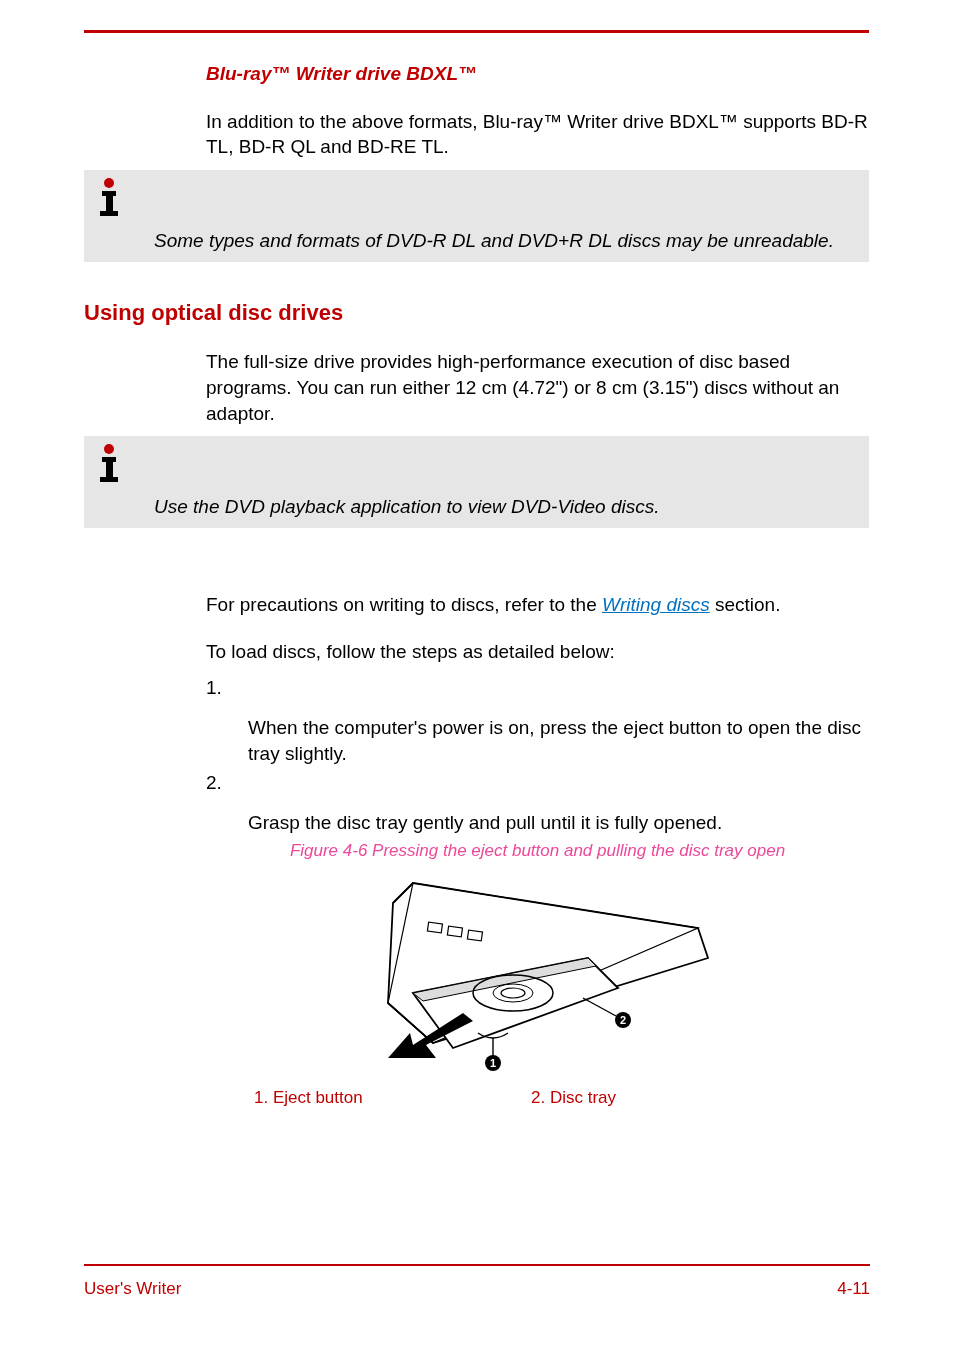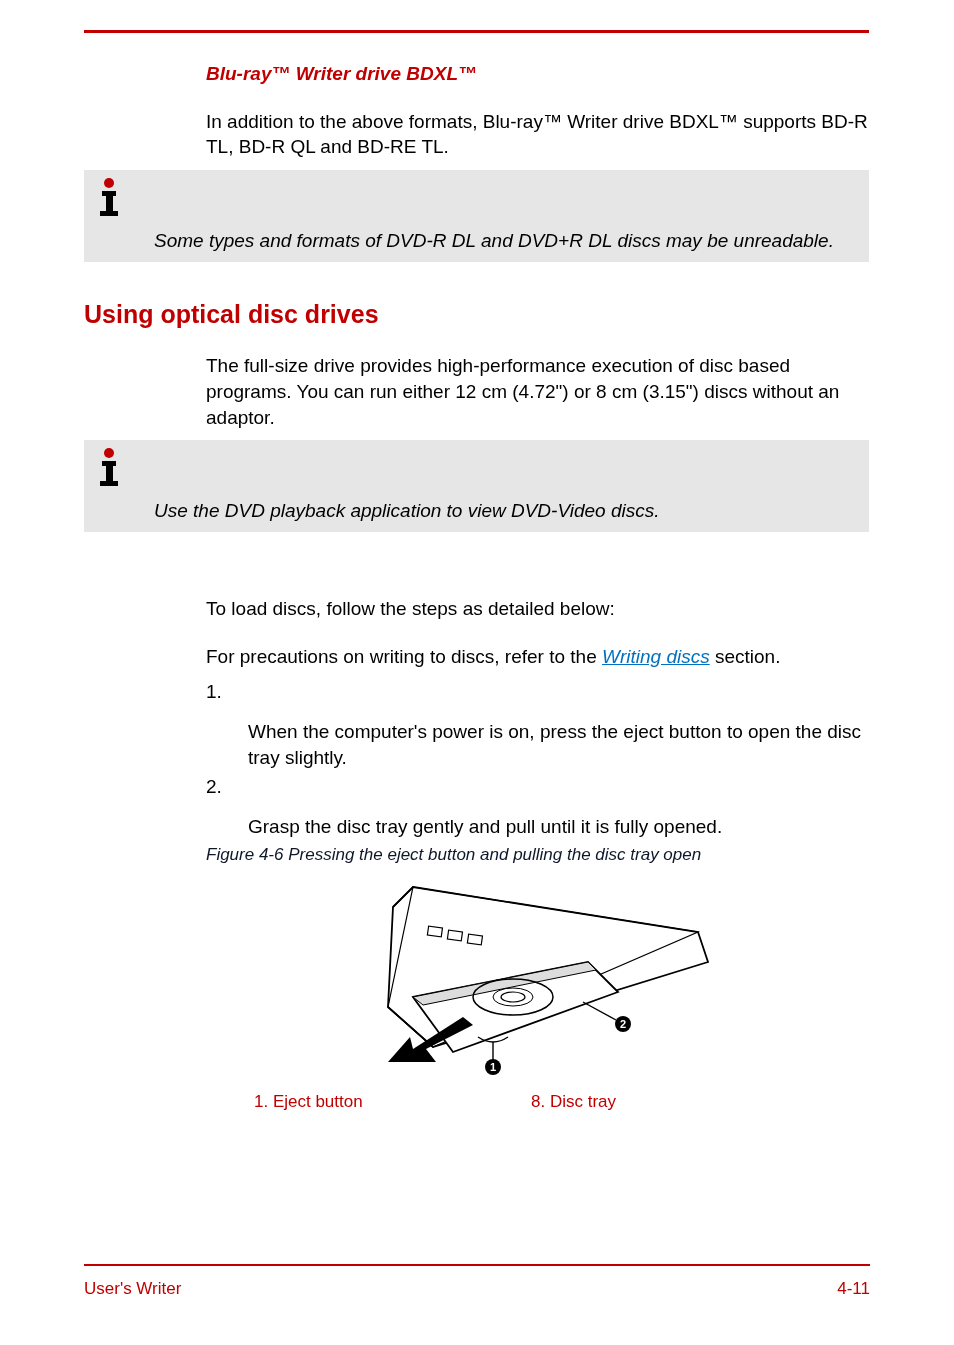--- a/index.html
+++ b/index.html
@@ -49,21 +49,21 @@
       padding-top: 6px;
     }
     .note-text {
       font-style: italic;
       padding: 8px 14px 8px 70px;
       flex: 1;
     }
     .section-heading {
       color: #c00000;
       font-weight: bold;
-      font-size: 25px;
+      font-size: 22px;
       margin: 36px 0 16px 0;
       font-family: Arial, Helvetica, sans-serif;
     }
     .link {
       color: #0070c0;
       font-style: italic;
     }
     .ol {
       margin-left: 122px;
       margin-top: 6px;
@@ -74,22 +74,23 @@
     }
     .li-num {
       width: 42px;
       flex: 0 0 42px;
     }
     .li-body {
       flex: 1;
       margin-top: 40px;
     }
     .fig-caption {
-      color: #0f172a;
-      font-style: italic;
+      color: #ec4899;
+      font-style: italic;
+      text-align: center;
       font-size: 17px;
       margin: 2px 0 10px 122px;
     }
     .figure-img {
       margin-left: 122px;
       display: flex;
       justify-content: center;
       margin-bottom: 14px;
     }
     .legend {
@@ -152,25 +153,25 @@
         <rect x="10" y="15" width="14" height="5" fill="#000"></rect>
         <rect x="14" y="15" width="7" height="22" fill="#000"></rect>
         <rect x="8" y="35" width="18" height="5" fill="#000"></rect>
       </svg>
     </div>
     <div class="note-text">Use the DVD playback application to view DVD-Video discs.</div>
   </div>
 
   <div class="spacer-lg"></div>
 
-  <div class="body-text">To load discs, follow the steps as detailed below:</div>
-
   <div class="body-text">
     <span>For precautions on writing to discs, refer to the </span><a class="link" href="#">Writing discs</a><span> section.</span>
   </div>
+
+  <div class="body-text">To load discs, follow the steps as detailed below:</div>
 
   <div class="ol">
     <div class="li">
       <div class="li-num">1.</div>
       <div class="li-body">When the computer's power is on, press the eject button to open the disc tray slightly.</div>
     </div>
     <div class="li">
       <div class="li-num">2.</div>
       <div class="li-body">Grasp the disc tray gently and pull until it is fully opened.</div>
     </div>
@@ -206,21 +207,21 @@
 
       <line x1="135" y1="165" x2="135" y2="185" stroke="#000" stroke-width="1.4"></line>
       <path d="M 120 160 Q 135 170 150 160" fill="none" stroke="#000" stroke-width="1.4"></path>
       <circle cx="135" cy="190" r="8" fill="#000"></circle>
       <text x="135" y="194" text-anchor="middle" fill="#fff" font-size="11" font-family="Arial" font-weight="bold">1</text>
     </svg>
   </div>
 
   <div class="legend">
     <div class="legend-item">1. Eject button</div>
-    <div class="legend-item">8. Disc tray</div>
+    <div class="legend-item">2. Disc tray</div>
   </div>
 
 </div>
 
 <div class="footer">
   <div class="bottom-rule"></div>
   <div class="footer-row">
     <span>User's Writer</span>
     <span>4-11</span>
   </div>

